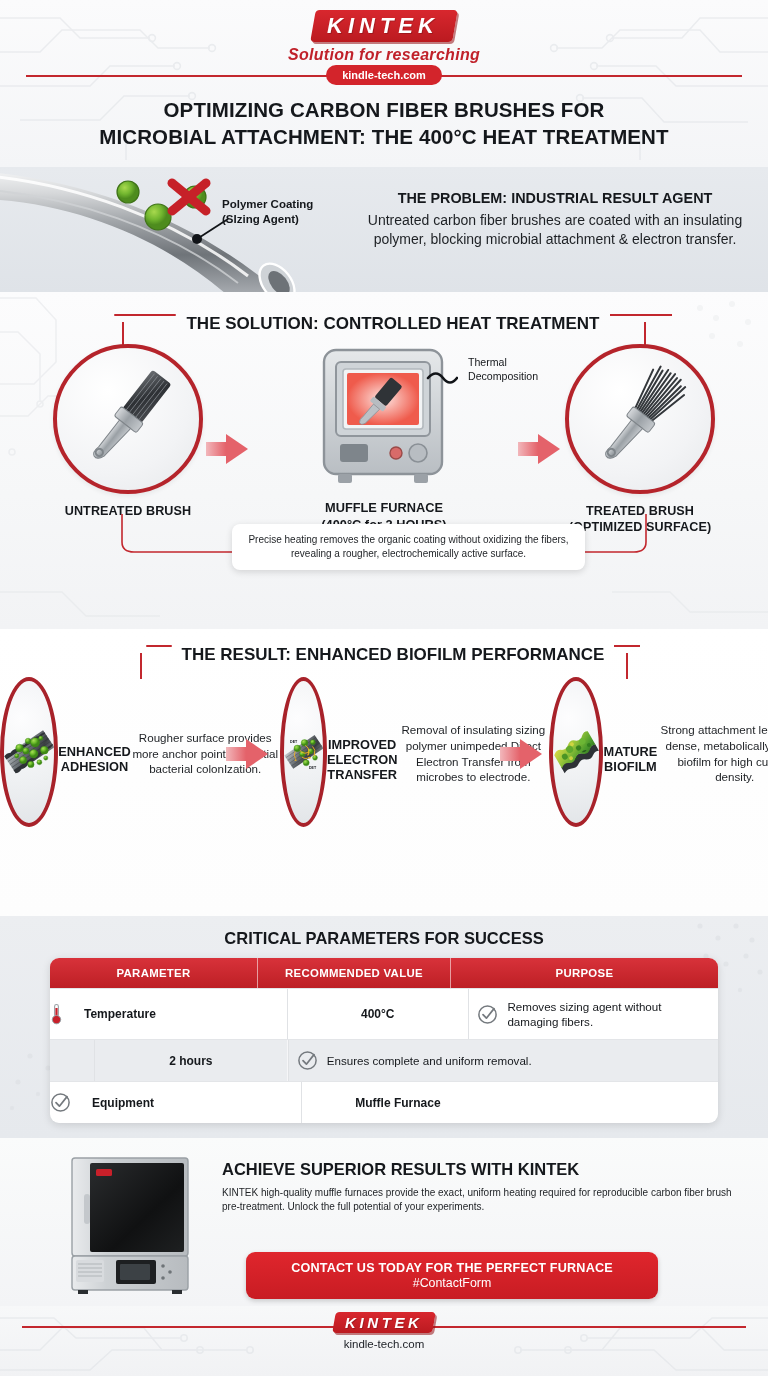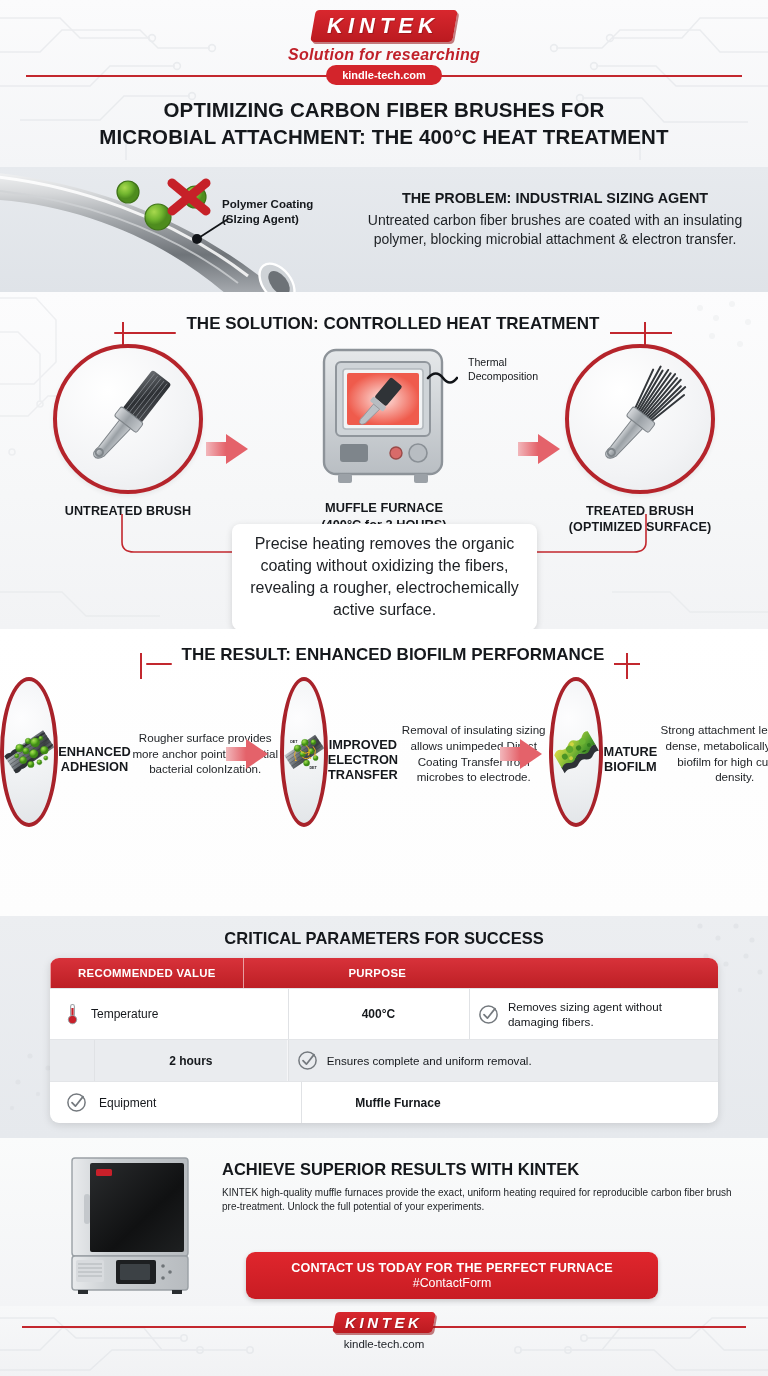--- a/index.html
+++ b/index.html
@@ -132,21 +132,21 @@
   
   .solution {
     position: relative;
     height: 337px;
     background: linear-gradient(180deg,#fcfcfd 0%, #f6f7f8 60%, #f2f3f5 100%);
     overflow: hidden;
   }
   .band-head {
     position: absolute;
     left: 0; right: 0; top: 22px;
-    display: flex; align-items: flex-end; justify-content: center; padding-left: 18px;
+    display: flex; align-items: flex-start; justify-content: center; padding-left: 18px;
   }
   .band-head .rule {
     height: 1.8px; width: 62px; background: #c2272e;
   }
   .band-head .rule.l { border-radius: 2px; }
   .band-head h2 {
     font-size: 17px;
     font-weight: 700;
     color:#15181c;
     padding: 0 10px;
@@ -199,27 +199,27 @@
     position:absolute;
     left: 468px; top: 64px;
     font-size: 10.6px;
     font-weight: 400;
     color:#15181c;
     line-height: 1.28;
   }
   .callout {
     position:absolute;
     left: 232px; top: 232px;
-    width: 305px;
+    width: 353px;
     background:#ffffff;
     border-radius: 8px;
     padding: 9px 12px;
     box-shadow: 0 2px 7px rgba(0,0,0,.14);
     text-align:center;
-    font-size: 16px;
+    font-size: 10px;
     color:#1d2024;
     line-height: 1.38;
     z-index: 5;
   }
 
   
   .result {
     position: relative;
     height: 287px;
     background: linear-gradient(180deg,#ffffff 0%, #fdfdfd 100%);
@@ -285,21 +285,21 @@
   .tbl-row { display:flex; border-top:1px solid #e3e5e8; align-items:stretch; }
   .tbl-row:first-of-type { border-top: none; }
   .tbl-row.alt { background:#eaecef; }
   .cell {
     padding: 10px 8px;
     font-size: 12px;
     display:flex; align-items:center;
     color:#15181c;
   }
   .cell.c2, .cell.c3 { border-left:1px solid #e0e2e5; }
-  .cell.c1 { gap:12px; padding-left:16px; font-weight:400; }
+  .cell.c1 { gap:21px; padding-left:0; font-weight:700; }
   .cell.c2 { justify-content:center; font-weight:700;margin-left:44px; }
   .cell.c3 { gap:9px; font-size: 11.6px; line-height:1.3; font-weight:400; }
 
   .ico { flex: 0 0 auto; display:inline-flex; }
 
   
   .cta {
     position:relative;
     height: 168px;
     background: linear-gradient(180deg,#fafbfb 0%, #f3f4f6 100%);
@@ -424,21 +424,21 @@
       <circle cx="207" cy="76" r="5" fill="#111418"></circle>
       <line x1="207" y1="76" x2="238" y2="56" stroke="#111418" stroke-width="1.8"></line>
     </svg>
 
     <div class="problem-label">
       <div>Polymer Coating</div>
       <div>(SIzing Agent)</div>
     </div>
 
     <div class="problem-text">
-      <h2>THE PROBLEM: INDUSTRIAL SIZING AGENT</h2>
+      <h2>THE PROBLEM: INDUSTRIAL RESULT AGENT</h2>
       <p>Untreated carbon fiber brushes are coated with an insulating polymer, blocking microbial attachment &amp; electron transfer.</p>
     </div>
   </div>
 
   <div class="solution">
     <svg class="circuit" width="768" height="337" viewBox="0 0 768 337">
       <g stroke="#e4e6e9" stroke-width="1.6" fill="none">
         <path d="M0 6 H36 L56 28 V70 L34 92 H0"></path>
         <path d="M0 40 H18 L40 62 V110"></path>
         <path d="M0 124 H28 L48 104 H96"></path>
@@ -689,21 +689,21 @@
               <path d="M86 80 l6 6 l-9 2 z"></path>
               <path d="M40 100 l7 5 l-9 3 z"></path>
               <path d="M90 92 l8 3 l-6 6 z"></path>
               <path d="M108 82 l7 4 l-8 4 z"></path>
             </g>
             <text x="22" y="42" font-family="Liberation Sans, sans-serif" font-size="13" font-weight="700" fill="#15181c">DET</text>
             <text x="90" y="135" font-family="Liberation Sans, sans-serif" font-size="13" font-weight="700" fill="#15181c">DET</text>
           </svg>
         </div>
         <div class="res-title">IMPROVED ELECTRON TRANSFER</div>
-        <div class="res-body">Removal of insulating sizing allows unimpeded Direct Coating Transfer from microbes to electrode.</div>
+        <div class="res-body">Removal of insulating sizing polymer unimpeded Direct Electron Transfer from microbes to electrode.</div>
       </div>
 
       <div class="arrow-box" style="position:absolute; right:226px; top:62px;">
         <span class="arrow-stem"></span>
         <span class="arrow-red"></span>
       </div>
 
       <div class="res-col">
         <div class="res-circle">
           <svg width="142" height="150" viewBox="0 0 142 150">
@@ -756,20 +756,21 @@
         <circle cx="18" cy="166" r="2.6"></circle>
           <circle cx="38" cy="178" r="2.2"></circle>
           <circle cx="12" cy="192" r="2.2"></circle>
       </g>
     </svg>
 
     <h2>CRITICAL PARAMETERS FOR SUCCESS</h2>
 
     <div class="tbl">
       <div class="tbl-head">
+        <div class="c1">PARAMETER</div>
         <div class="c2">RECOMMENDED VALUE</div>
         <div class="c3">PURPOSE</div>
       </div>
 
       <div class="tbl-row">
         <div class="cell c1">
           <span class="ico">
             <svg width="13" height="22" viewBox="0 0 13 22">
               <rect x="4.6" y="1.5" width="3.8" height="12" rx="1.9" fill="#ffffff" stroke="#9aa0a5" stroke-width="1.1"></rect>
               <rect x="5.4" y="5" width="2.2" height="9" fill="#c8202a"></rect>

